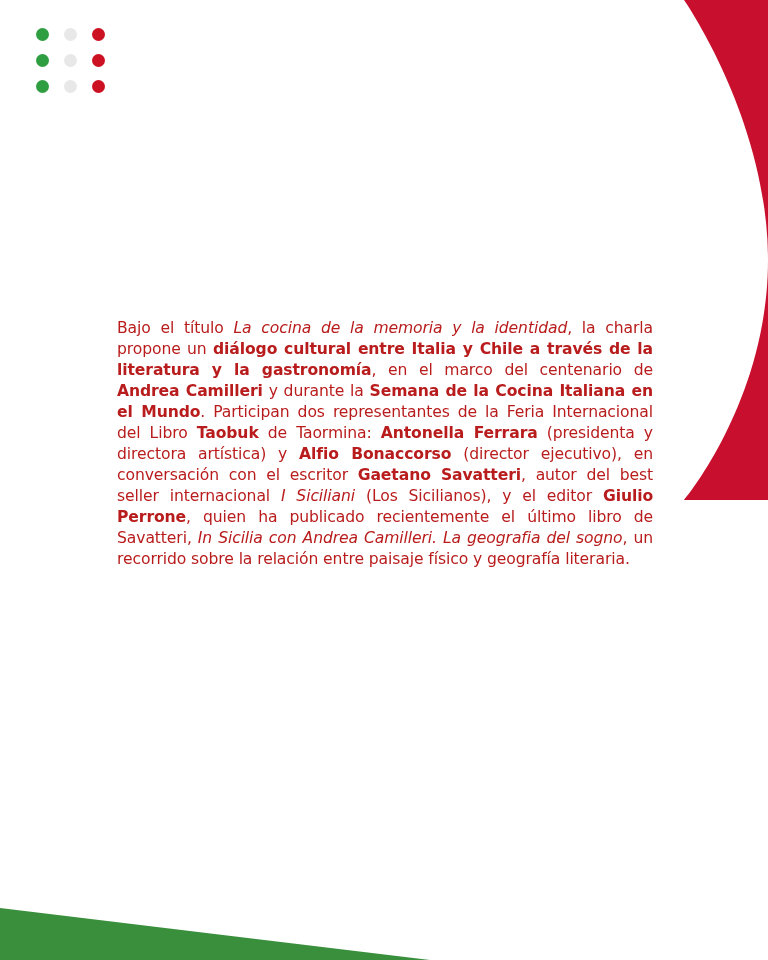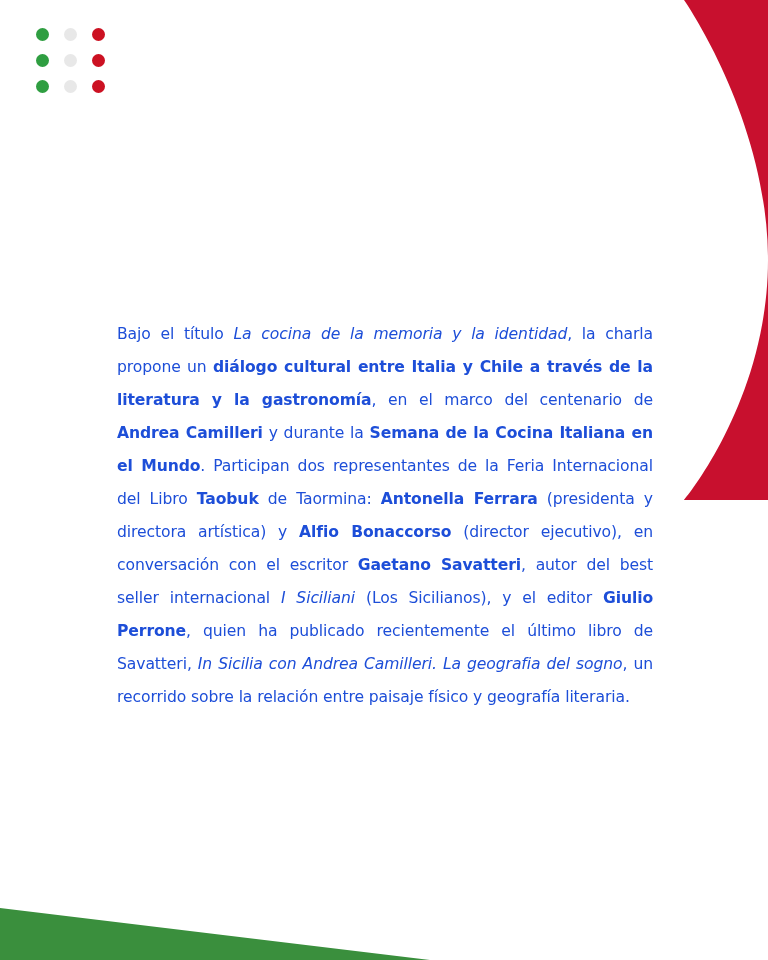--- a/index.html
+++ b/index.html
@@ -59,22 +59,22 @@
   .content {
     position: absolute;
     left: 117px;
     top: 318px;
     width: 536px;
   }
 
   .body-text {
     font-family: "DejaVu Sans", sans-serif;
     font-size: 15.6px;
-    line-height: 33px;
-    color: #1d4ed8;
+    line-height: 21px;
+    color: #b91c1c;
     text-align: justify;
     text-justify: inter-word;
     letter-spacing: -0.1px;
   }
 
   .body-text b { font-weight: 700; }
   .body-text i { font-style: italic; }
 </style>
 </head>
 <body>

